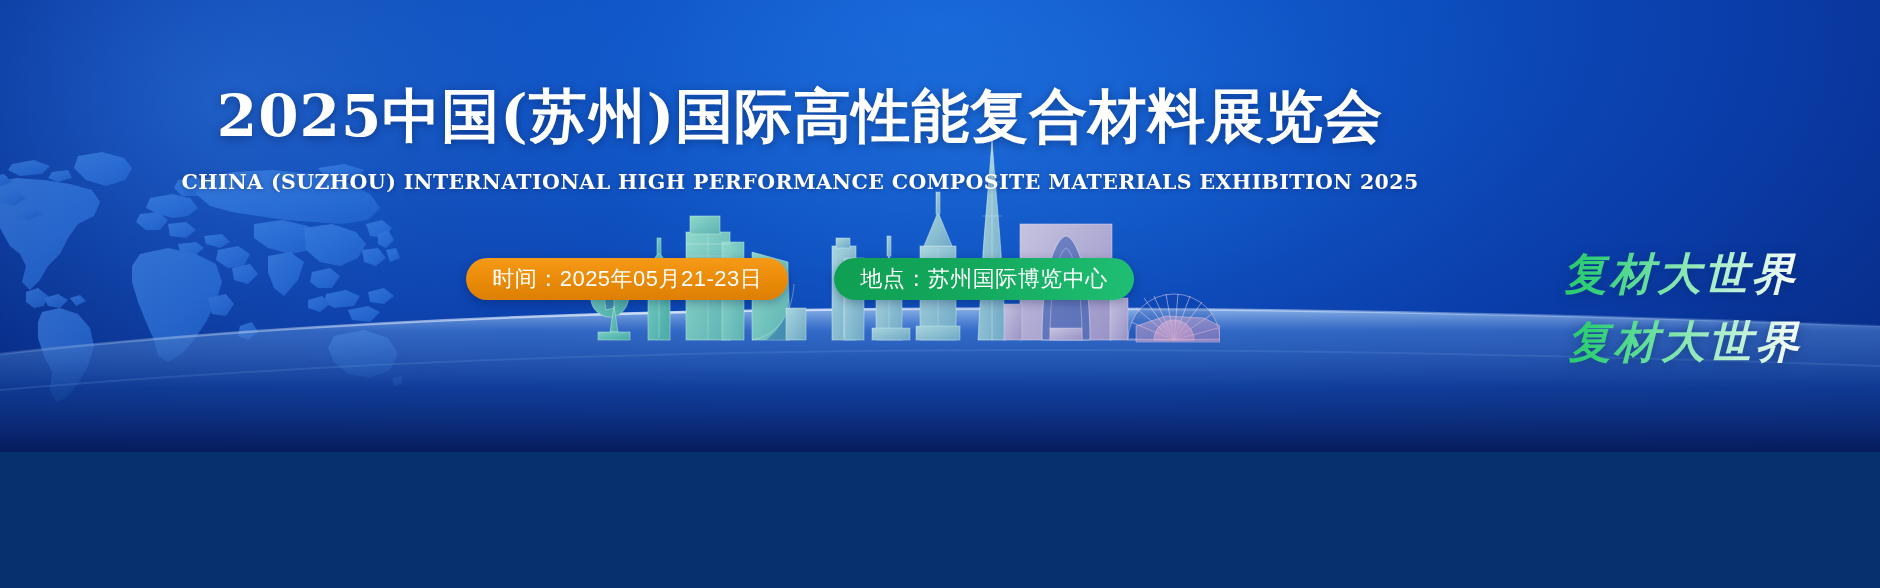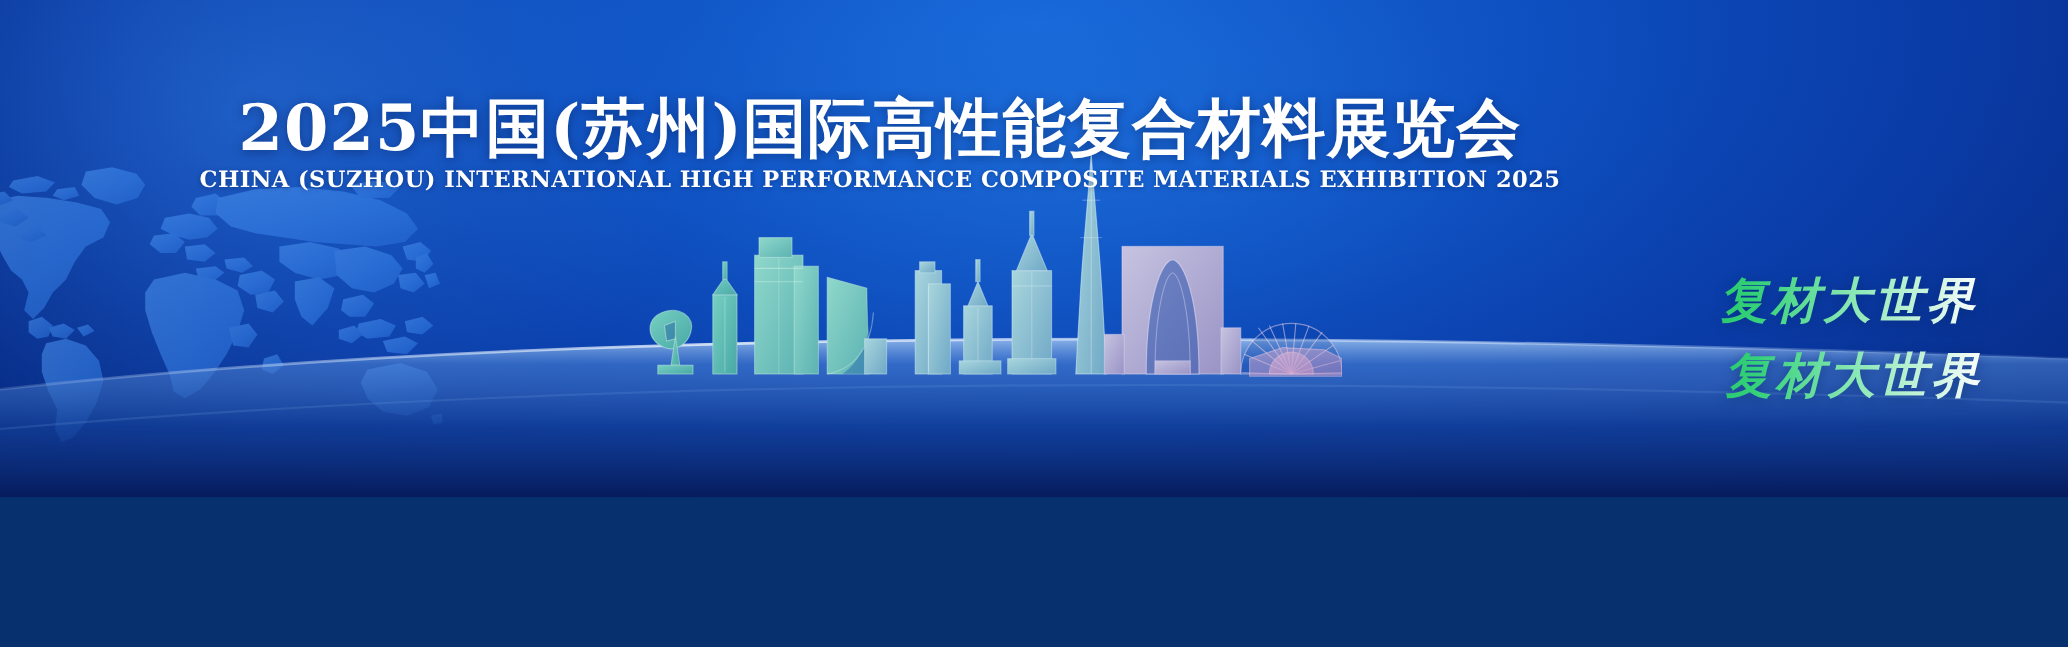--- a/index.html
+++ b/index.html
@@ -76,21 +76,21 @@
     font-family: "DejaVu Serif", "Liberation Serif", serif;
     font-size: 58px;
     font-weight: 700;
     color: #ffffff;
     letter-spacing: 1px;
     line-height: 1.05;
     white-space: nowrap;
     text-shadow: 0 2px 10px rgba(0,20,70,0.45);
   }
   .title-en {
-    margin-top: 4px;
+    margin-top: 23px;
     font-family: "DejaVu Serif", "Liberation Serif", serif;
     font-size: 20.5px;
     font-weight: 700;
     color: #ffffff;
     letter-spacing: 0.4px;
     white-space: nowrap;
     text-shadow: 0 1px 5px rgba(0,20,70,0.4);
   }
 
   
@@ -377,19 +377,23 @@
 
       </g>
     </svg>
   </div>
 
   <div class="headline-block">
     <div class="title-cn">2025中国(苏州)国际高性能复合材料展览会</div>
     <div class="title-en">CHINA (SUZHOU) INTERNATIONAL HIGH PERFORMANCE COMPOSITE MATERIALS EXHIBITION 2025</div>
   </div>
 
+  <div class="pill-row">
+    <div class="pill pill-date">时间：2025年05月21-23日</div>
+    <div class="pill pill-venue">地点：苏州国际博览中心</div>
+  </div>
 
   <div class="slogan">
     <div class="slogan-line slogan-line-1">复材大世界</div>
     <div class="slogan-line slogan-line-2">复材大世界</div>
   </div>
 
 </div>
 
 </body></html>

